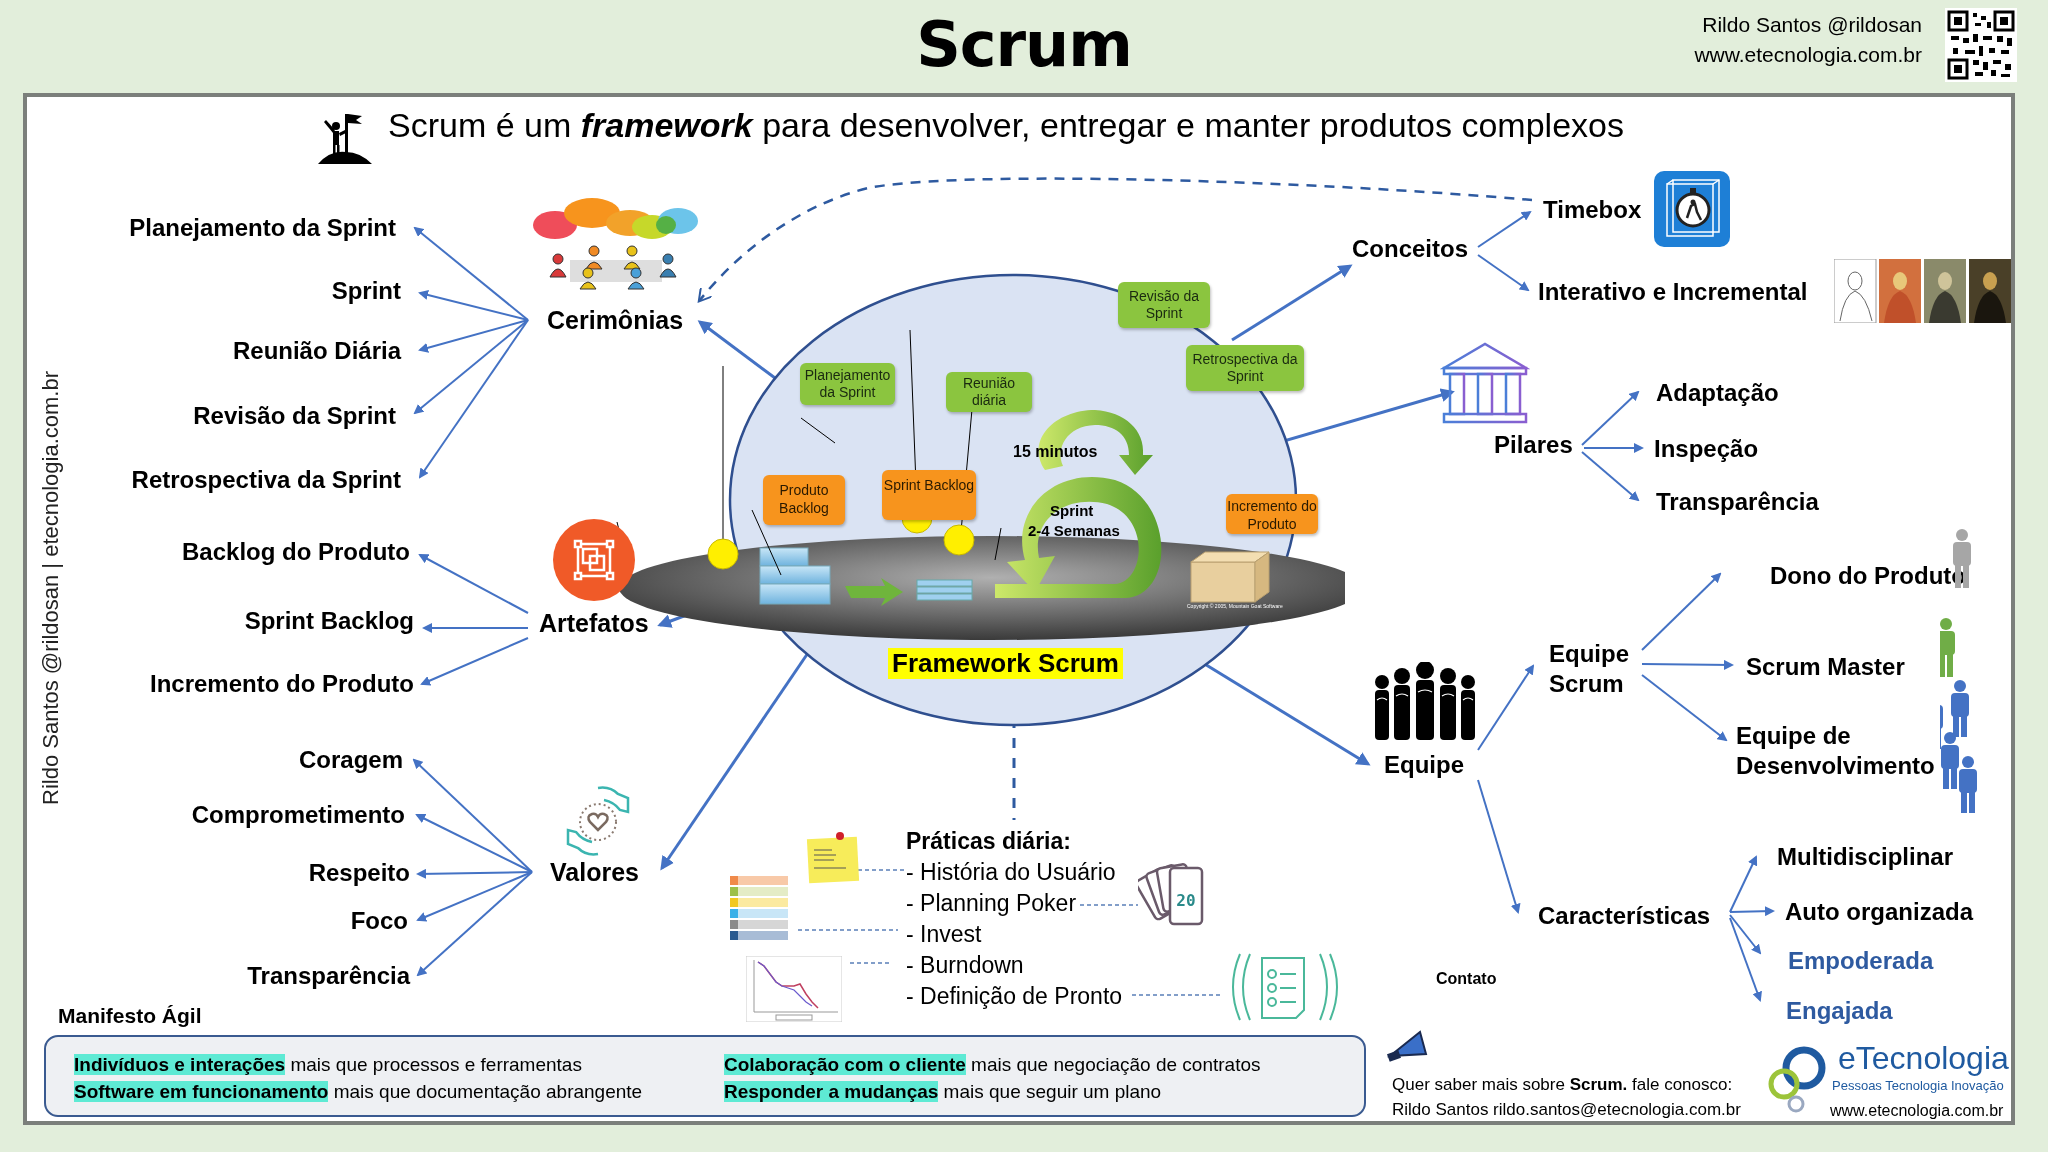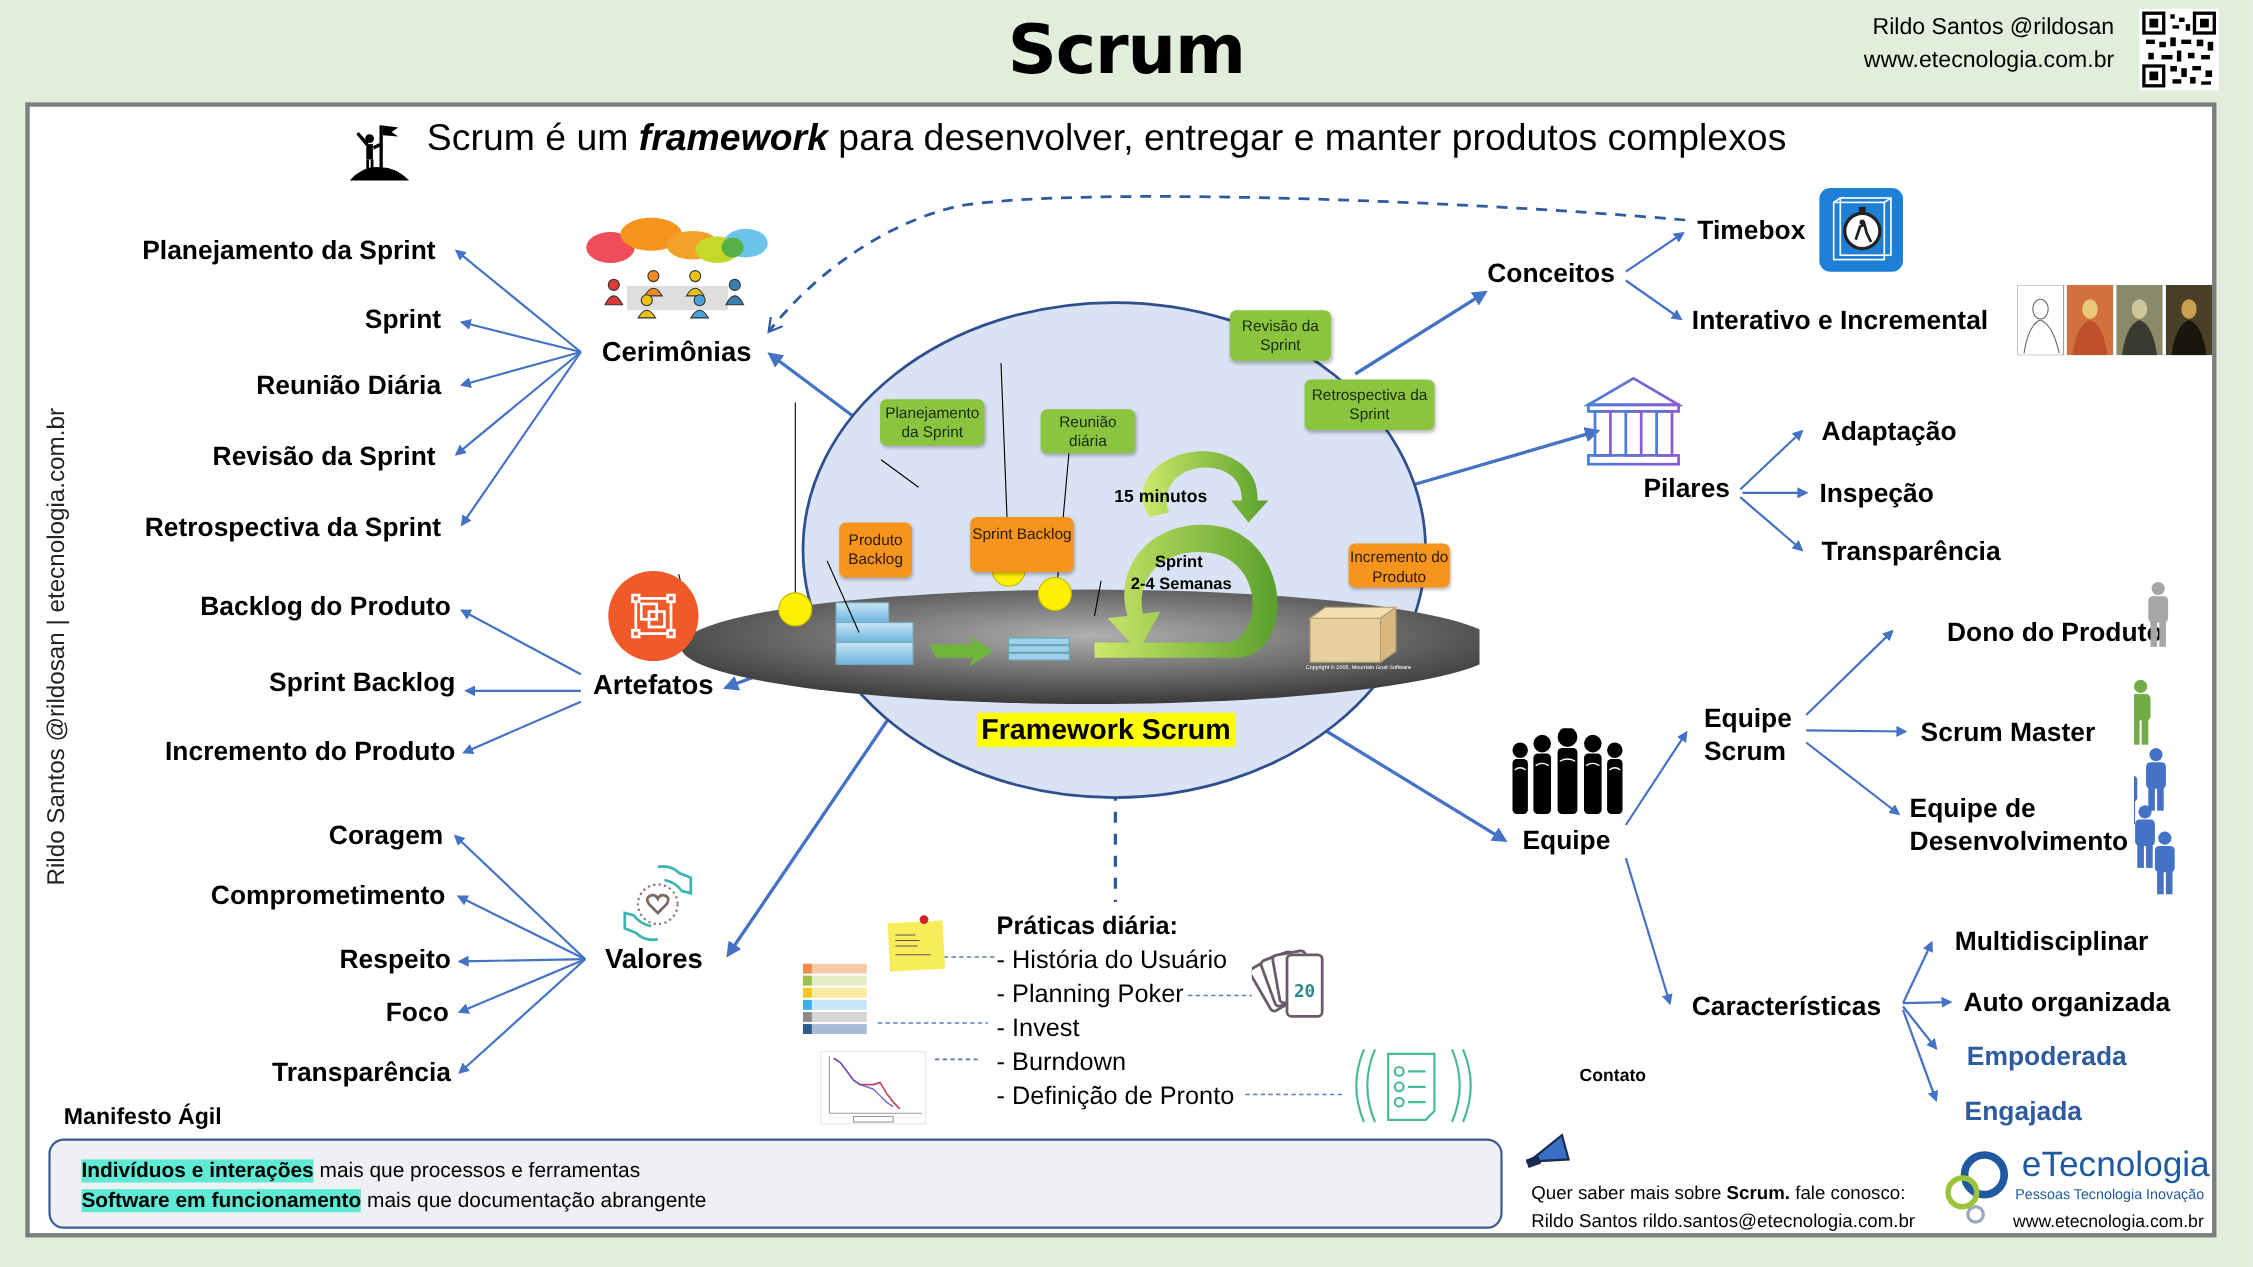--- a/index.html
+++ b/index.html
@@ -224,21 +224,21 @@
     <circle cx="362" cy="248" r="15" fill="#ffef00" stroke="#c8b800"></circle>
     <circle cx="404" cy="270" r="15" fill="#ffef00" stroke="#c8b800"></circle>
     <text x="632" y="338" font-size="5" fill="#fff" font-family="Liberation Sans, sans-serif">Copyright © 2005, Mountain Goat Software</text>
   </svg>
 </div>
 
 <div class="gbox" style="left:800px;top:363px;width:95px;height:42px;padding-top:4px;box-sizing:border-box;">Planejamento da Sprint</div>
 <div class="gbox" style="left:946px;top:372px;width:86px;height:40px;padding-top:3px;box-sizing:border-box;">Reunião diária</div>
 <div class="gbox" style="left:1118px;top:282px;width:92px;height:46px;padding-top:6px;box-sizing:border-box;">Revisão da Sprint</div>
 <div class="gbox" style="left:1186px;top:345px;width:118px;height:46px;padding-top:6px;box-sizing:border-box;">Retrospectiva da Sprint</div>
-<div class="obox" style="left:763px;top:475px;width:66px;height:50px;padding-top:6px;box-sizing:border-box;">Produto Backlog</div>
+<div class="obox" style="left:763px;top:475px;width:82px;height:50px;padding-top:6px;box-sizing:border-box;">Produto Backlog</div>
 <div class="obox" style="left:882px;top:470px;width:94px;height:50px;padding-top:6px;box-sizing:border-box;">Sprint Backlog</div>
 <div class="obox" style="left:1226px;top:494px;width:92px;height:40px;padding-top:3px;box-sizing:border-box;">Incremento do Produto</div>
 
 <div class="lbl" style="left:1013px;top:443px;font-size:16px;">15 minutos</div>
 <div class="lbl" style="left:1050px;top:502px;font-size:15px;">Sprint</div>
 <div class="lbl" style="left:1028px;top:522px;font-size:15px;">2-4 Semanas</div>
 
 <div class="fw">Framework Scrum</div>
 
 <div class="abs" style="left:530px;top:195px;width:170px;height:95px;">
@@ -518,20 +518,24 @@
     </g>
   </svg>
 </div>
 
 <div class="abs manif-title">Manifesto Ágil</div>
 <div class="abs manif">
   <div class="col" style="left:28px;">
     <div><span class="hl">Indivíduos e interações</span><span> mais que processos e ferramentas</span></div>
     <div><span class="hl">Software em funcionamento</span><span> mais que documentação abrangente</span></div>
   </div>
+  <div class="col" style="left:678px;">
+    <div><span class="hl">Colaboração com o cliente</span><span> mais que negociação de contratos</span></div>
+    <div><span class="hl">Responder a mudanças</span><span> mais que seguir um plano</span></div>
+  </div>
 </div>
 
 <div class="abs" style="left:1386px;top:1030px;width:46px;height:34px;">
   <svg width="46" height="34" viewBox="0 0 46 34">
     <path d="M4 26 L34 2 L40 24 Z" fill="#3a6fc8" stroke="#1a2a50" stroke-width="2"></path>
     <rect x="2" y="22" width="12" height="8" fill="#1a2a50" transform="rotate(-20 8 26)"></rect>
   </svg>
 </div>
 <div class="abs contact-title">Contato</div>
 <div class="abs contact-text">

